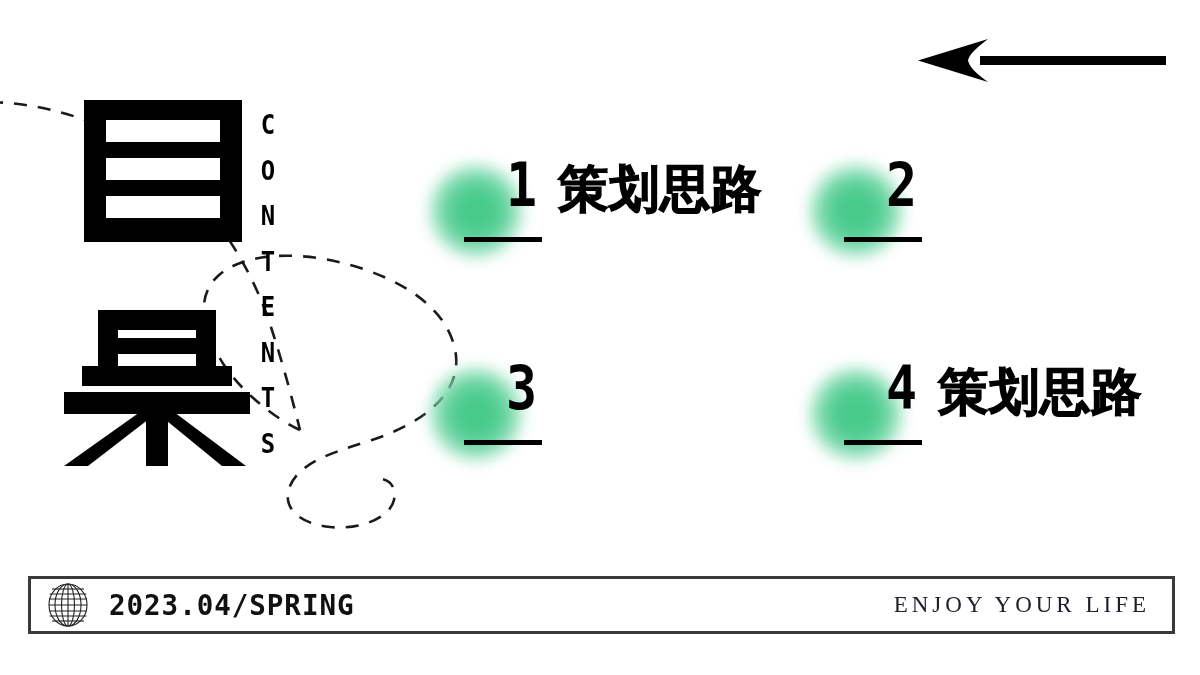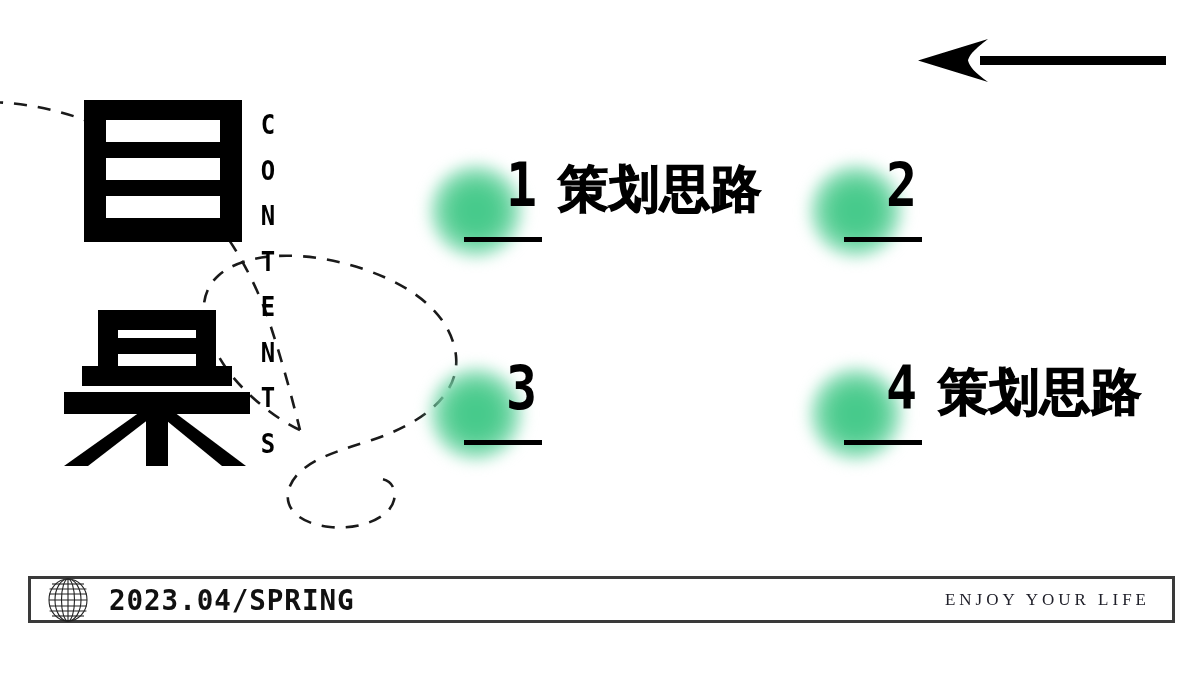--- a/index.html
+++ b/index.html
@@ -128,21 +128,21 @@
     height: 5px;
     background: #000;
   }
 
   
   .footer {
     position: absolute;
     left: 28px;
     top: 576px;
     width: 1147px;
-    height: 47px;
+    height: 58px;
     border: 3px solid #3a3a3a;
     box-sizing: border-box;
     display: flex;
     align-items: center;
   }
   .footer-globe {
     width: 46px;
     height: 46px;
     margin-left: 14px;
     flex: none;
@@ -154,21 +154,21 @@
     letter-spacing: 1px;
     color: #111;
     margin-left: 18px;
     transform: scaleX(0.95);
     transform-origin: left center;
   }
   .footer-slogan {
     margin-left: auto;
     margin-right: 22px;
     font-family: "Liberation Serif", "DejaVu Serif", serif;
-    font-size: 17px;
+    font-size: 23px;
     letter-spacing: 4px;
     color: #20202a;
   }
 </style>
 </head>
 <body>
 
 <div id="slide">
 
   <svg class="squiggle" viewBox="0 0 1200 675" xmlns="http://www.w3.org/2000/svg">

